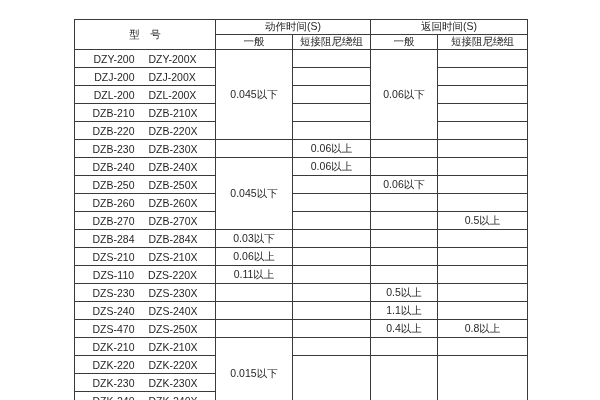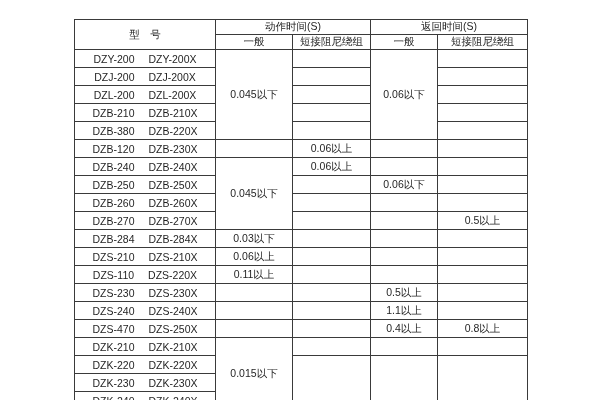--- a/index.html
+++ b/index.html
@@ -111,31 +111,31 @@
               <span>DZB-210</span>
               <span>DZB-210X</span>
             </div>
           </td>
           <td></td>
           <td></td>
         </tr>
         <tr>
           <td class="model-cell">
             <div class="model-wrap">
-              <span>DZB-380</span>
+              <span>DZB-220</span>
               <span>DZB-220X</span>
             </div>
           </td>
           <td></td>
           <td></td>
         </tr>
         <tr>
           <td class="model-cell">
             <div class="model-wrap">
-              <span>DZB-120</span>
+              <span>DZB-230</span>
               <span>DZB-230X</span>
             </div>
           </td>
           <td></td>
           <td>0.06以上</td>
           <td></td>
           <td></td>
         </tr>
         <tr>
           <td class="model-cell">

